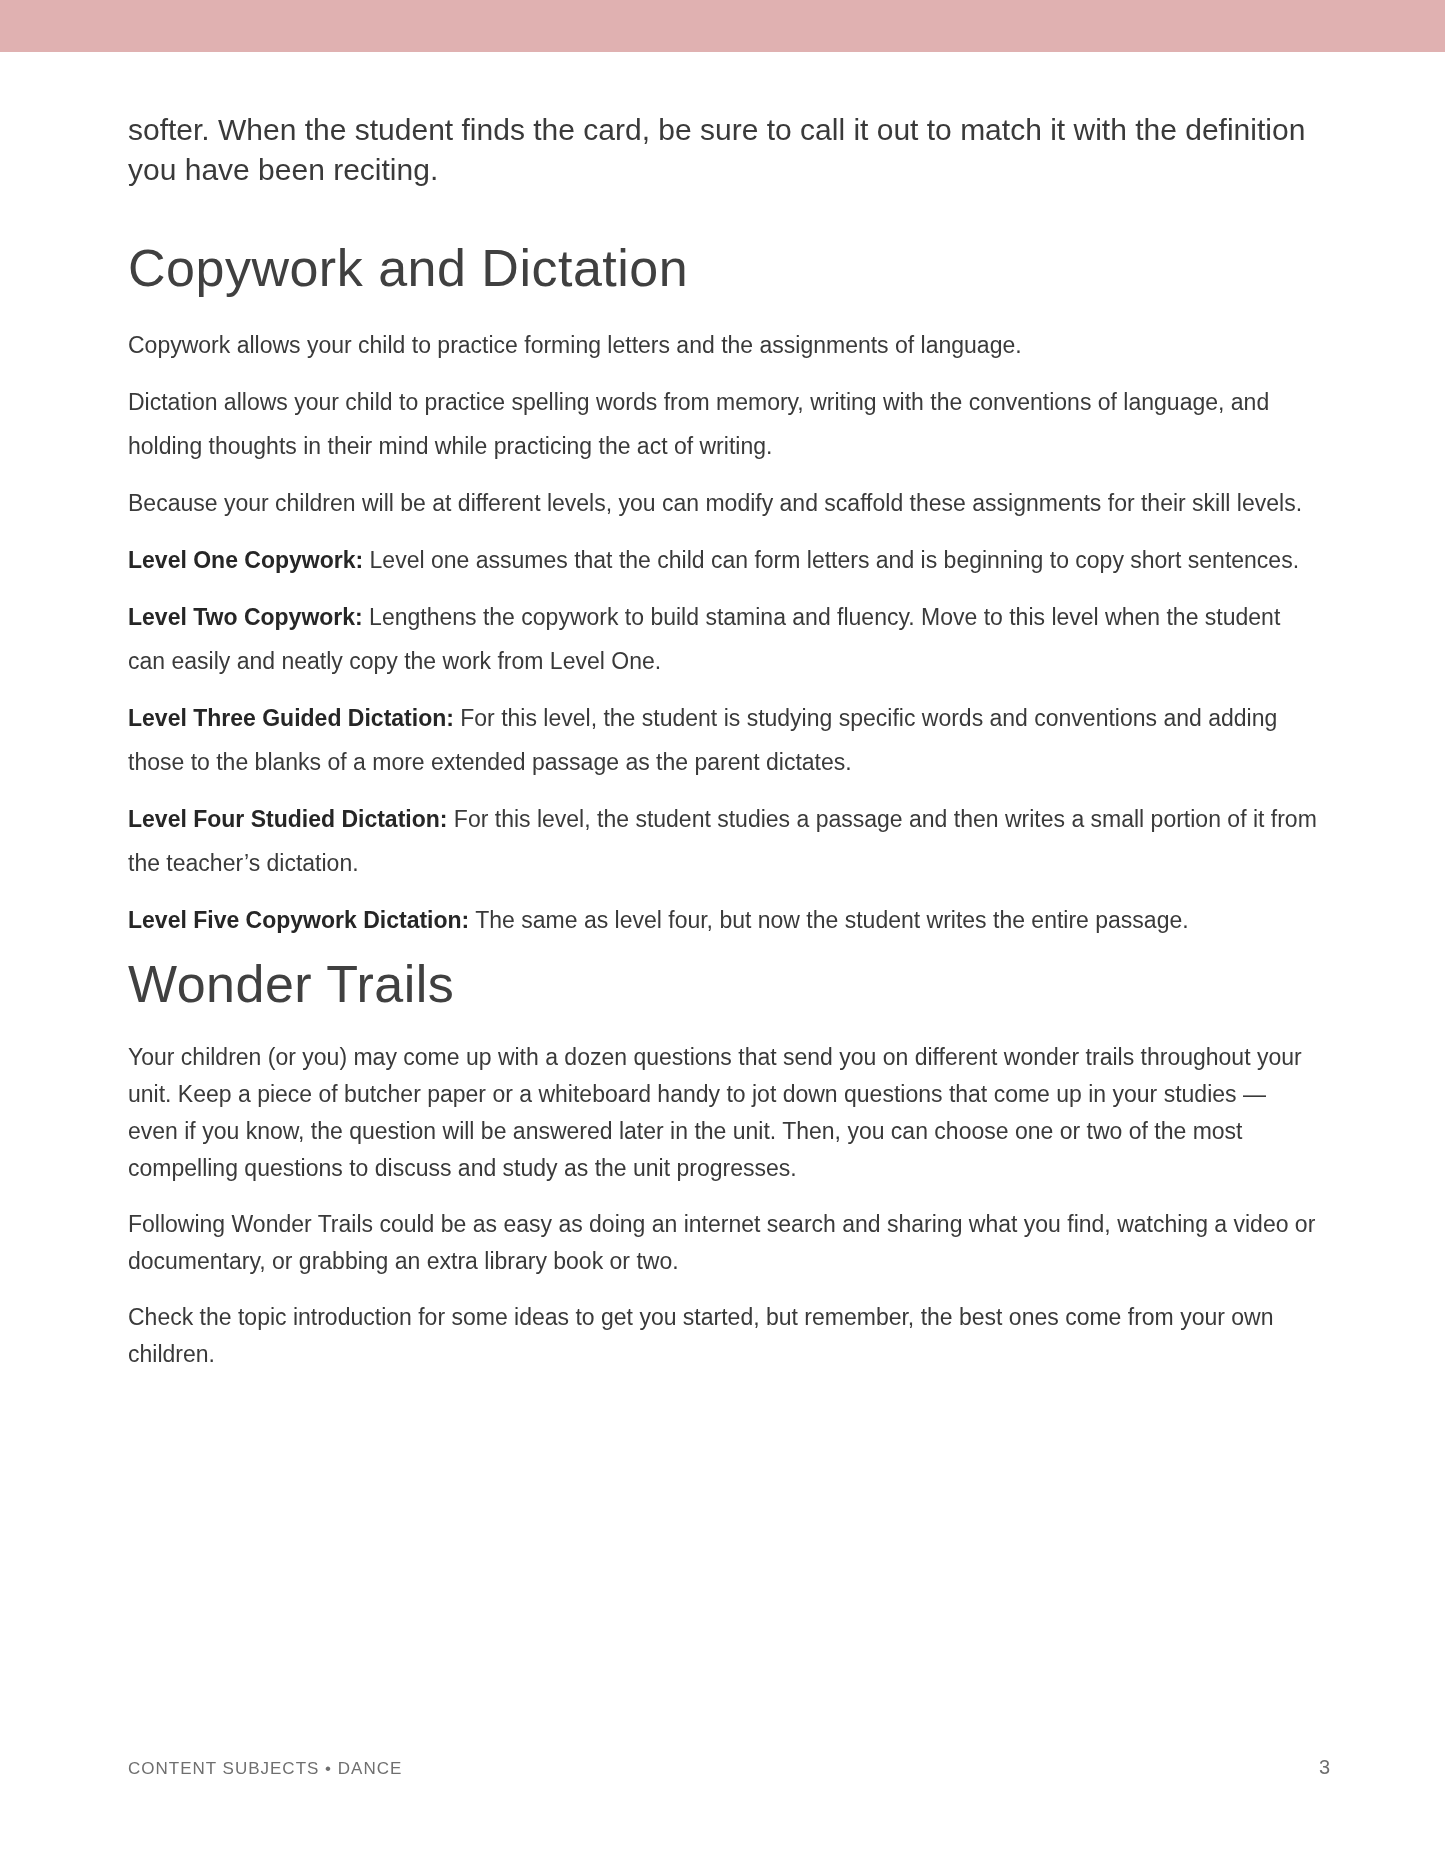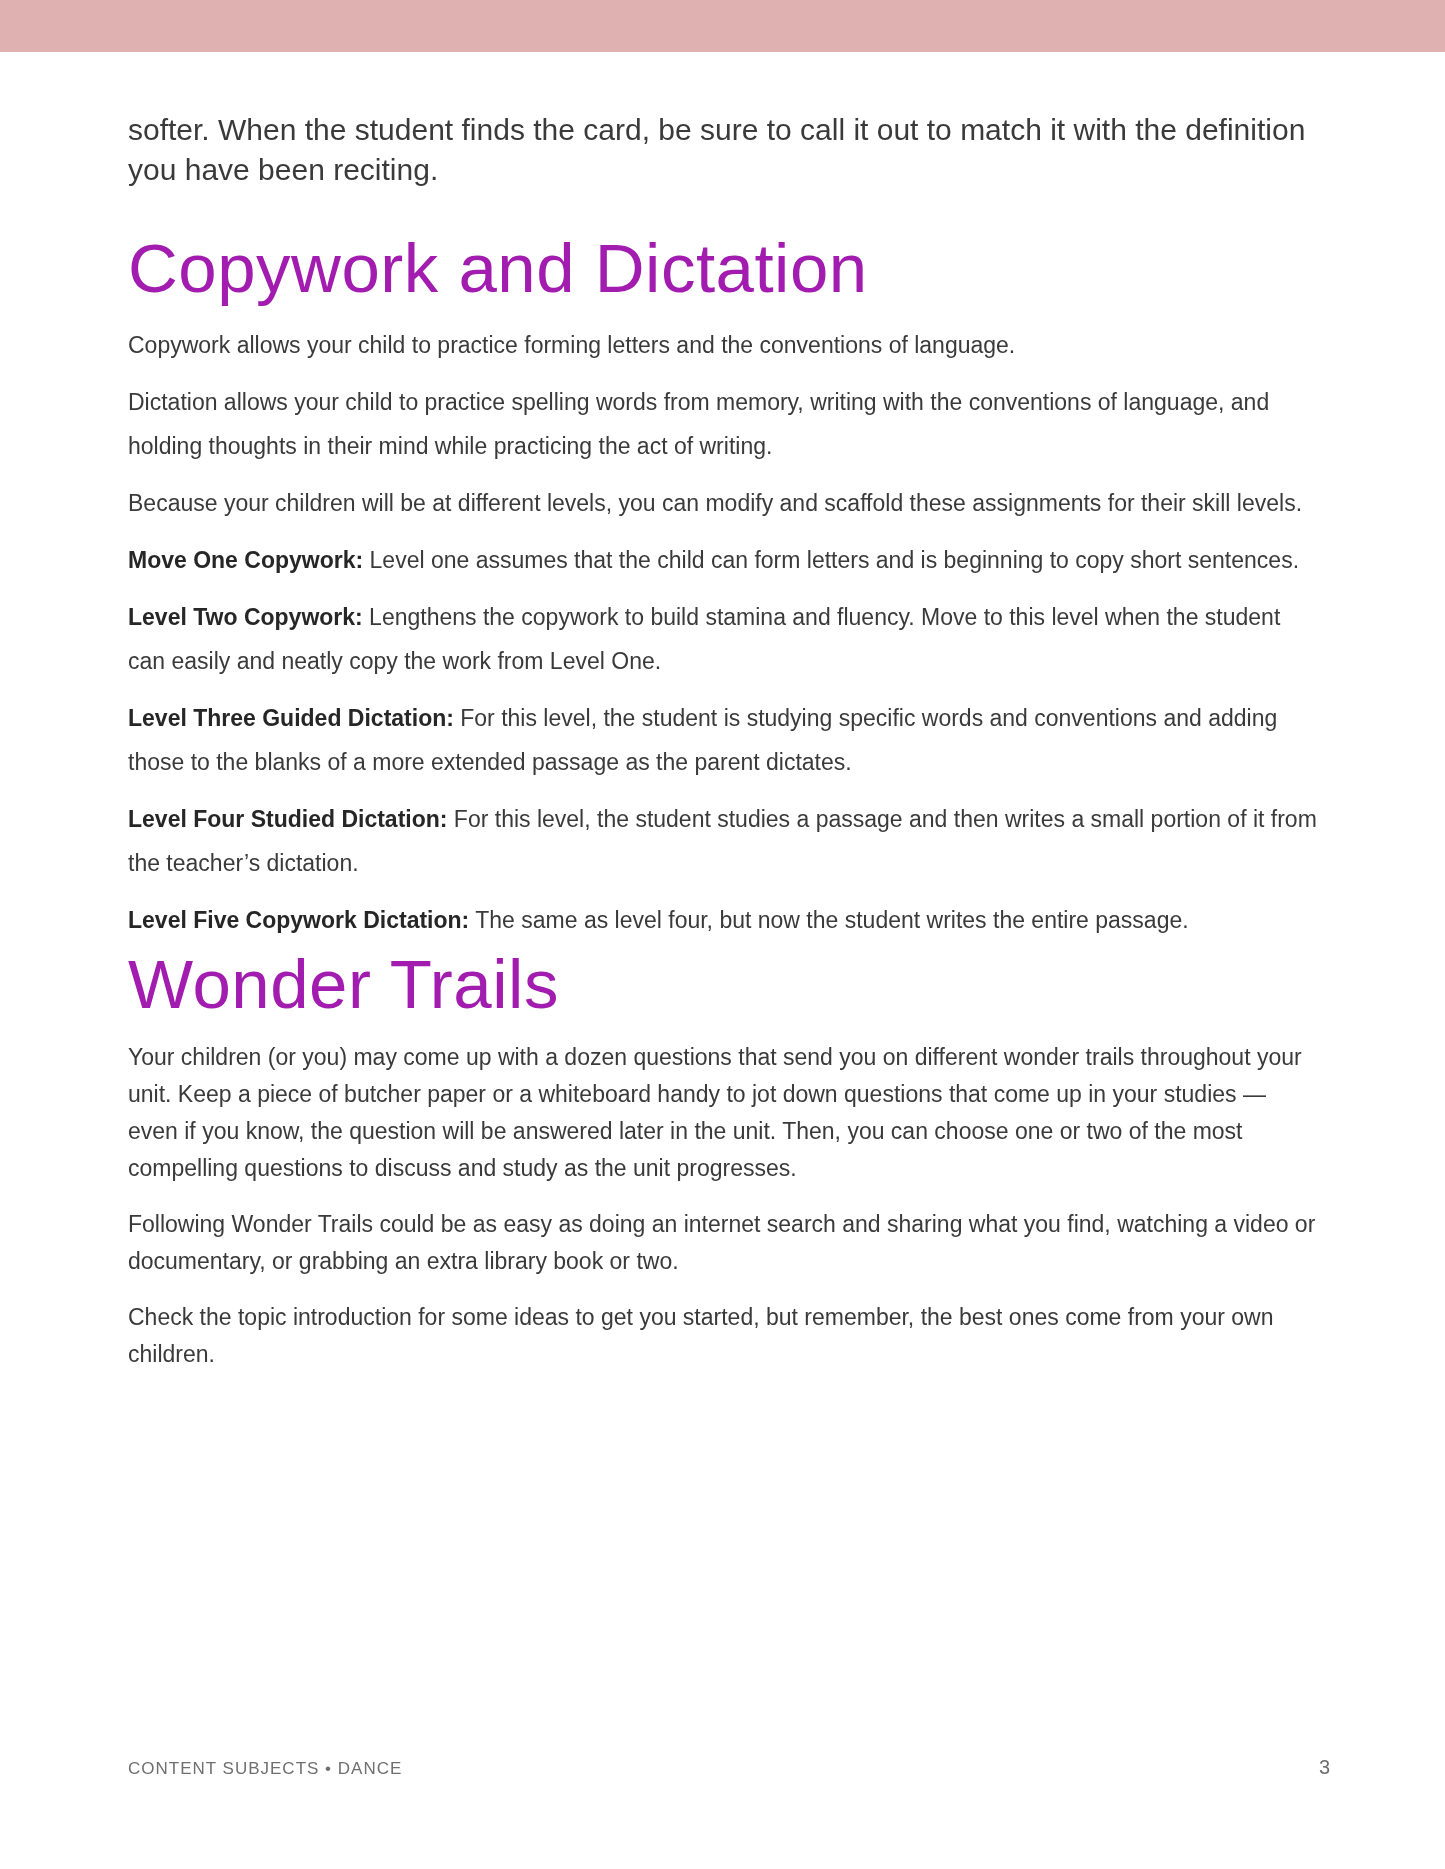--- a/index.html
+++ b/index.html
@@ -24,24 +24,24 @@
     padding: 0 127px 0 128px;
   }
   .intro-para {
     margin: 58px 0 0 0;
     font-size: 30px;
     line-height: 40px;
     color: #3a3a3a;
   }
   h1.section-heading {
     margin: 50px 0 26px 0;
-    font-size: 69px;
+    font-size: 52px;
     line-height: 57px;
     font-weight: 400;
-    color: #a21caf;
+    color: #404040;
     letter-spacing: 0.5px;
   }
   .para-loose {
     margin: 0 0 13px 0;
     font-size: 23px;
     line-height: 44px;
     color: #3a3a3a;
   }
   .para-tight {
     margin: 0 0 19px 0;
@@ -79,25 +79,25 @@
 <body>
 
 <div class="top-band"></div>
 
 <div class="content">
 
   <p class="intro-para">softer. When the student finds the card, be sure to call it out to match it with the definition you have been reciting.</p>
 
   <h1 class="section-heading">Copywork and Dictation</h1>
 
-  <p class="para-loose">Copywork allows your child to practice forming letters and the conventions of language.</p>
+  <p class="para-loose">Copywork allows your child to practice forming letters and the assignments of language.</p>
   <p class="para-loose">Dictation allows your child to practice spelling words from memory, writing with the conventions of language, and holding thoughts in their mind while practicing the act of writing.</p>
   <p class="para-loose">Because your children will be at different levels, you can modify and scaffold these assignments for their skill levels.</p>
 
-  <p class="para-loose"><strong>Move One Copywork:</strong><span> Level one assumes that the child can form letters and is beginning to copy short sentences.</span></p>
+  <p class="para-loose"><strong>Level One Copywork:</strong><span> Level one assumes that the child can form letters and is beginning to copy short sentences.</span></p>
   <p class="para-loose"><strong>Level Two Copywork:</strong><span> Lengthens the copywork to build stamina and fluency. Move to this level when the student can easily and neatly copy the work from Level One.</span></p>
   <p class="para-loose"><strong>Level Three Guided Dictation:</strong><span> For this level, the student is studying specific words and conventions and adding those to the blanks of a more extended passage as the parent dictates.</span></p>
   <p class="para-loose"><strong>Level Four Studied Dictation:</strong><span> For this level, the student studies a passage and then writes a small portion of it from the teacher’s dictation.</span></p>
   <p class="para-loose"><strong>Level Five Copywork Dictation:</strong><span> The same as level four, but now the student writes the entire passage.</span></p>
 
   <h1 class="section-heading second-heading">Wonder Trails</h1>
 
   <p class="para-tight">Your children (or you) may come up with a dozen questions that send you on different wonder trails throughout your unit. Keep a piece of butcher paper or a whiteboard handy to jot down questions that come up in your studies — even if you know, the question will be answered later in the unit. Then, you can choose one or two of the most compelling questions to discuss and study as the unit progresses.</p>
   <p class="para-tight">Following Wonder Trails could be as easy as doing an internet search and sharing what you find, watching a video or documentary, or grabbing an extra library book or two.</p>
   <p class="para-tight">Check the topic introduction for some ideas to get you started, but remember, the best ones come from your own children.</p>

